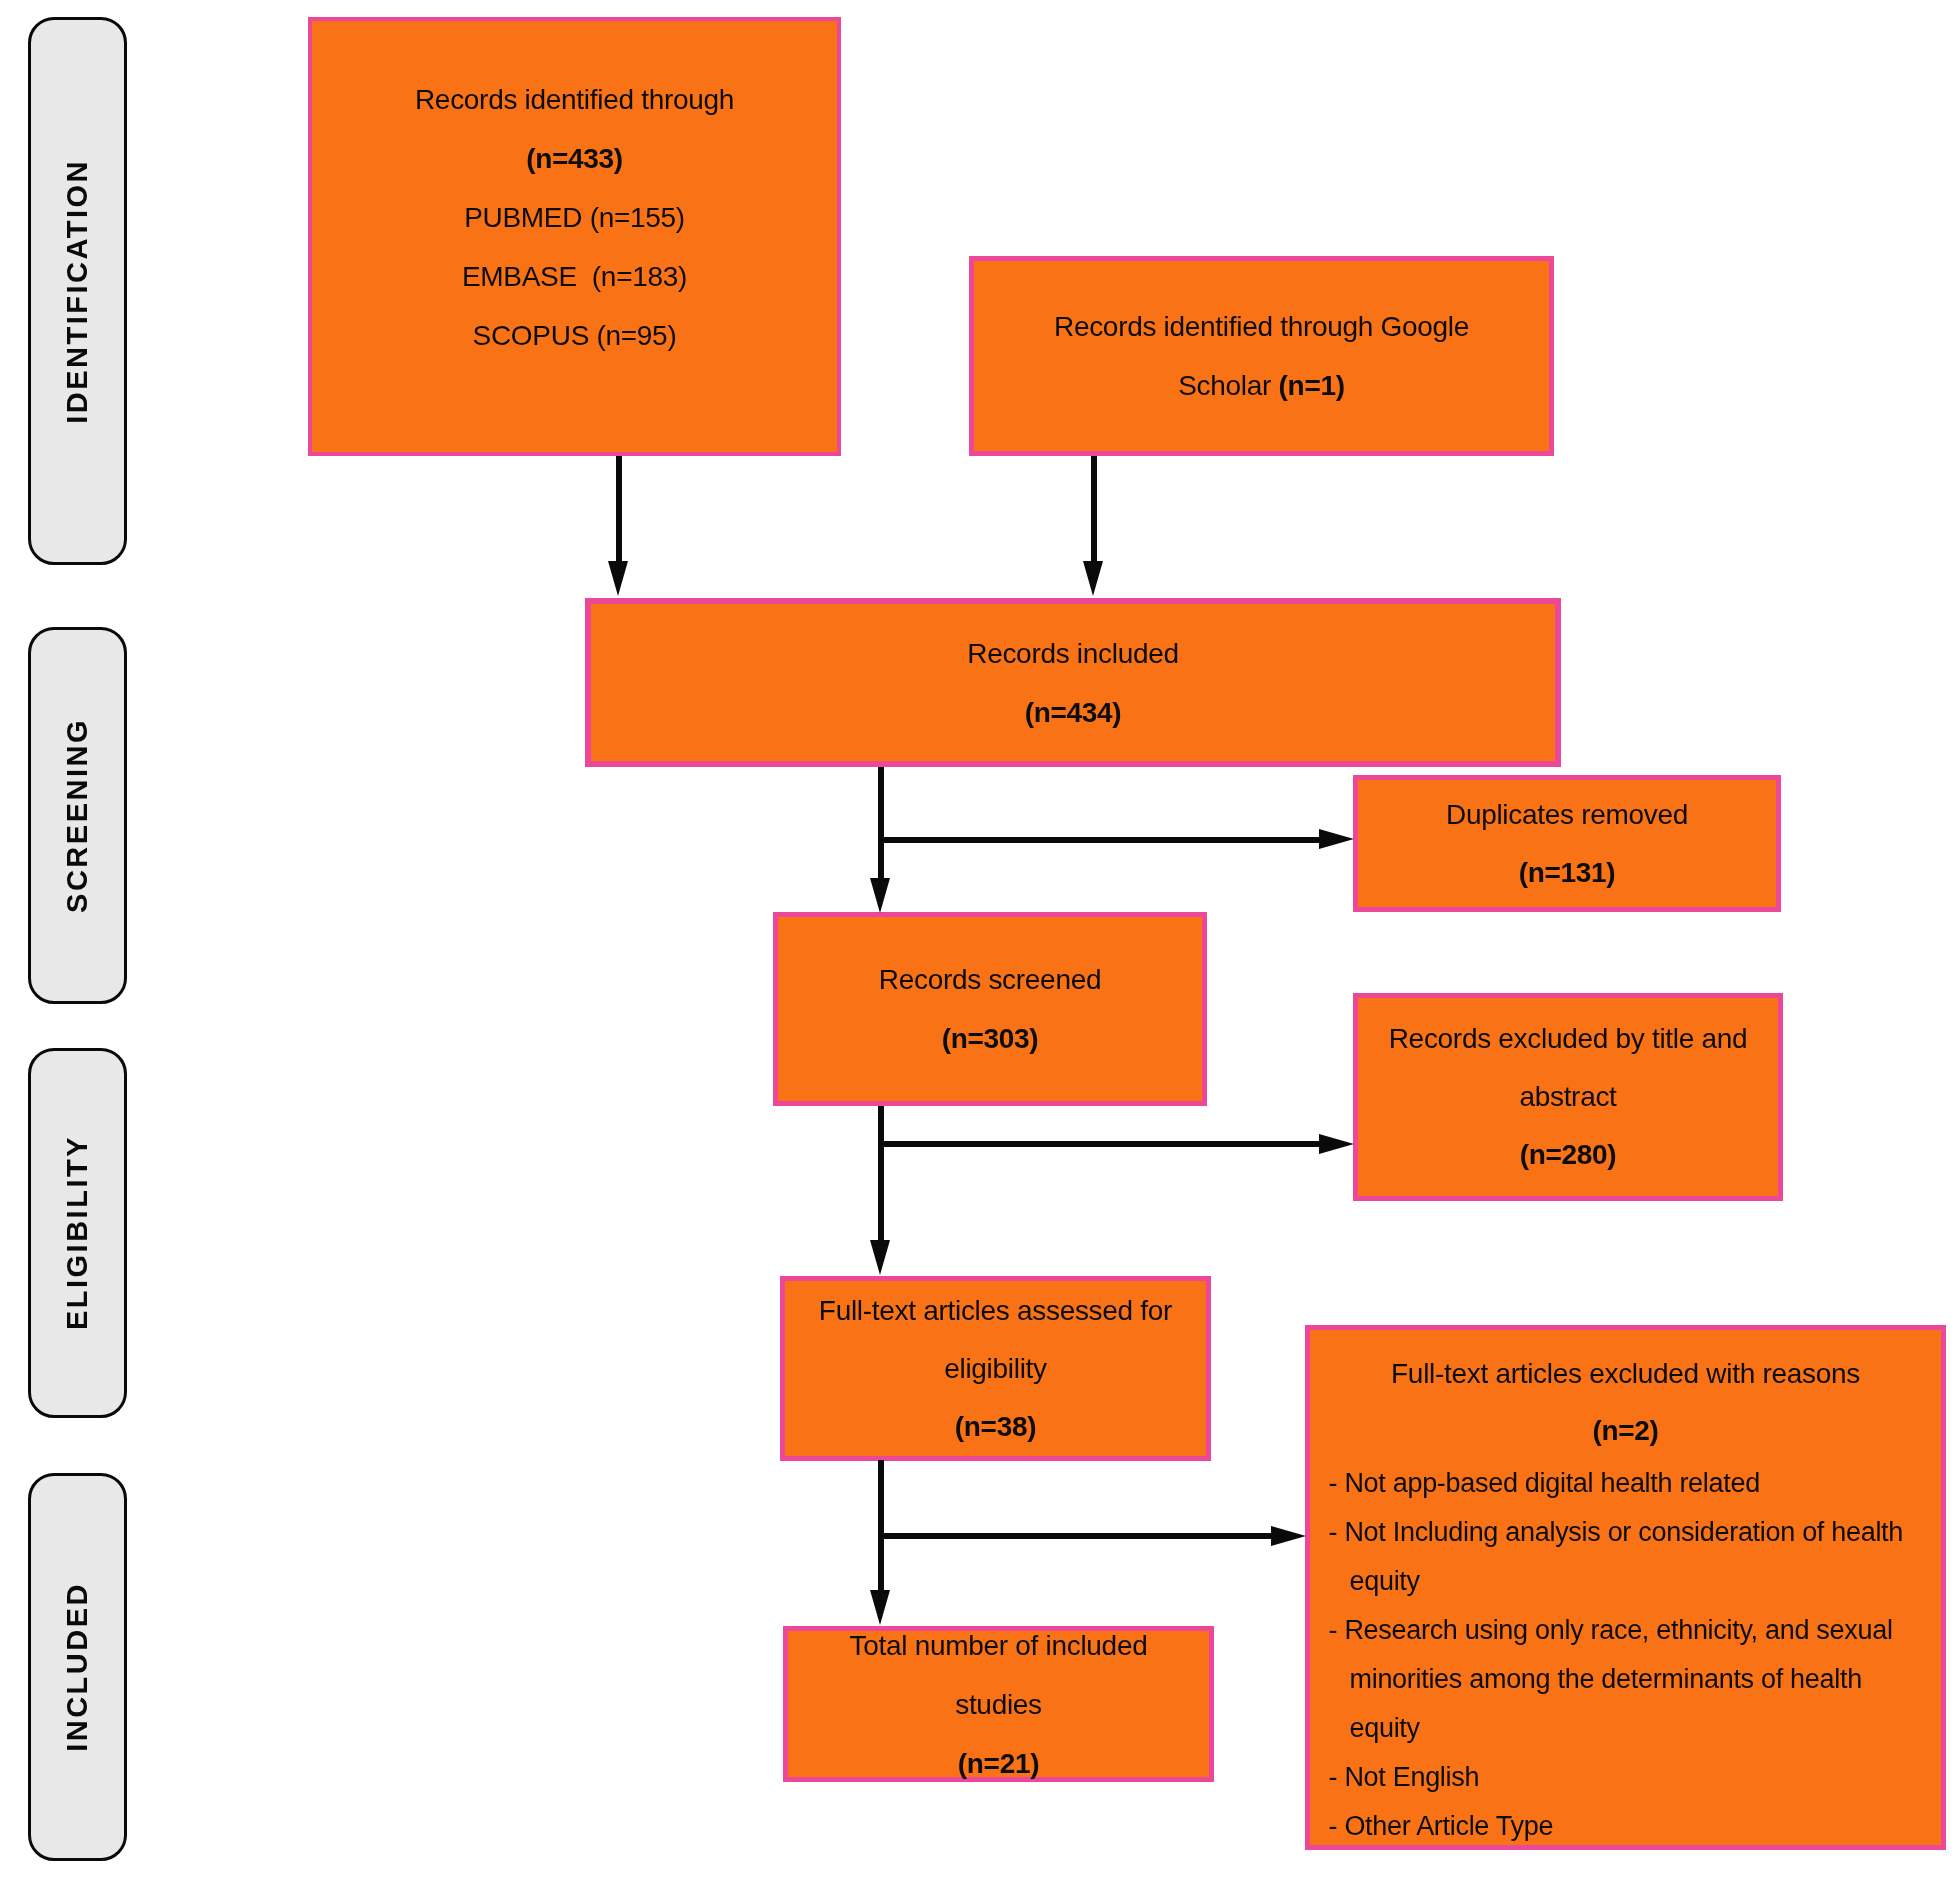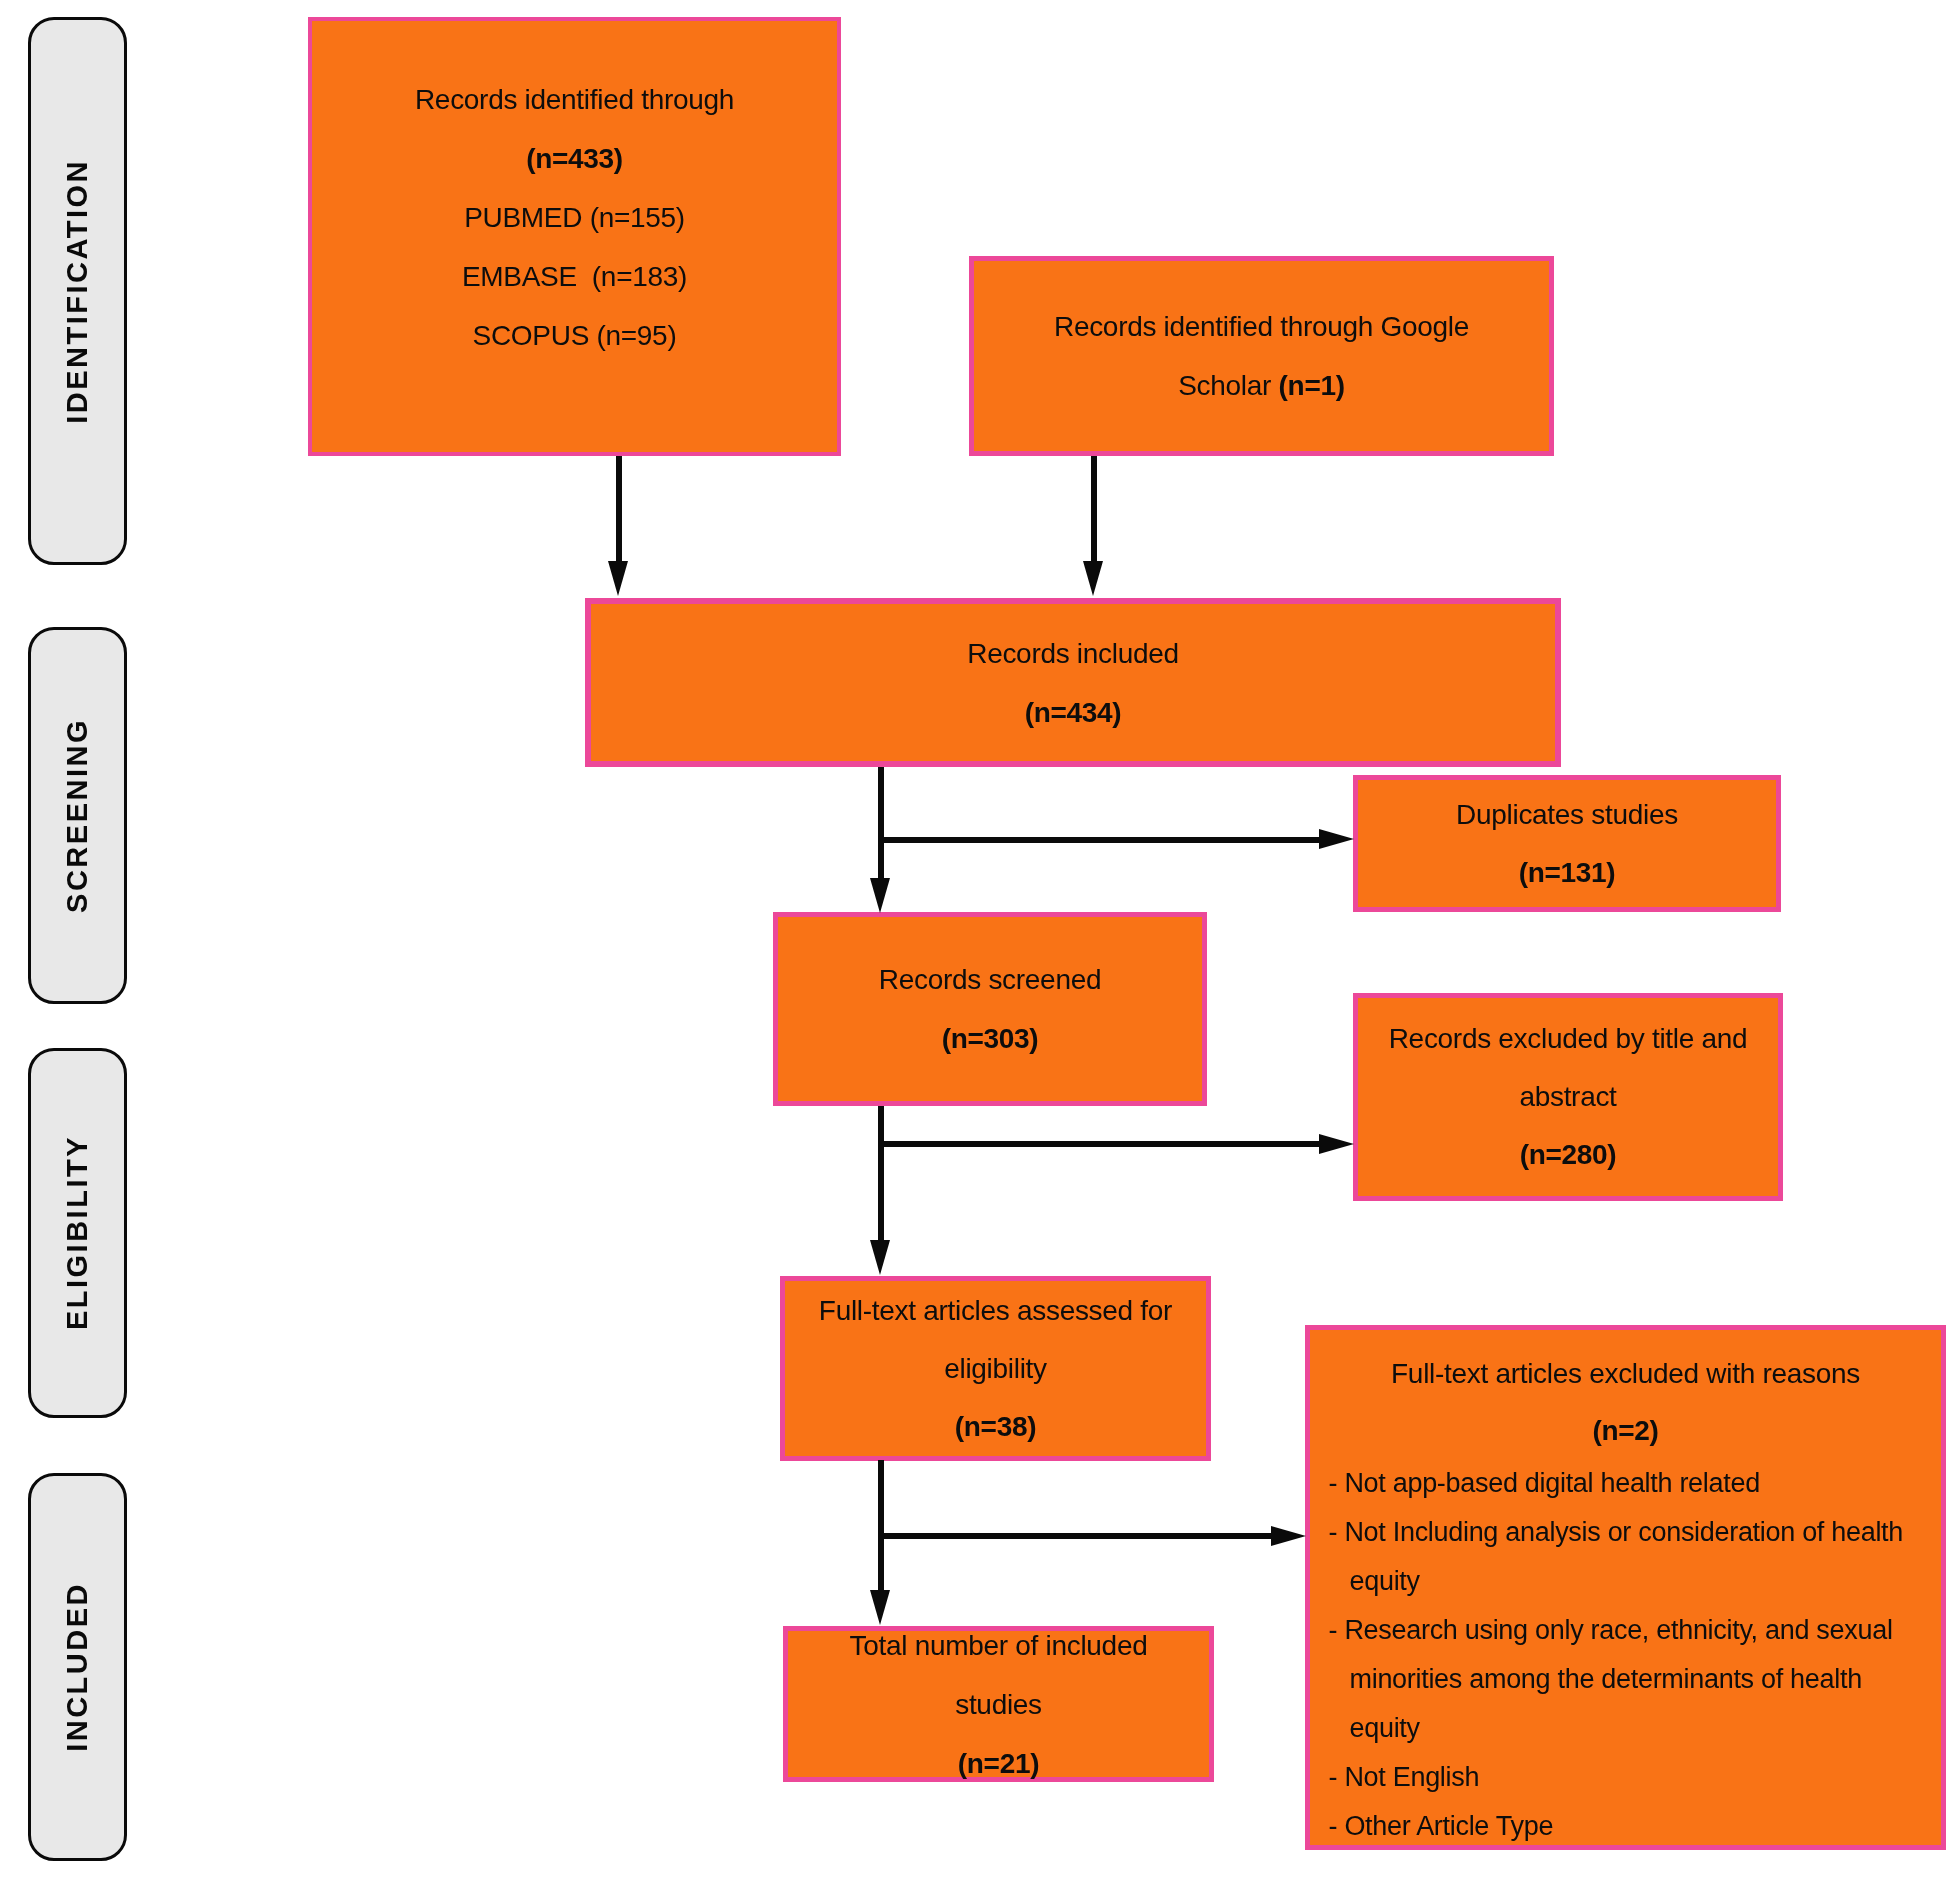--- a/index.html
+++ b/index.html
@@ -124,21 +124,21 @@
   <div class="fbox box-google">
     <div class="line"><span>Records identified through Google Scholar</span> <span class="n">(n=1)</span></div>
   </div>
 
   <div class="fbox box-included-records">
     <div class="line">Records included</div>
     <div class="line n">(n=434)</div>
   </div>
 
   <div class="fbox box-duplicates">
-    <div class="line">Duplicates studies</div>
+    <div class="line">Duplicates removed</div>
     <div class="line n">(n=131)</div>
   </div>
 
   <div class="fbox box-screened">
     <div class="line">Records screened</div>
     <div class="line n">(n=303)</div>
   </div>
 
   <div class="fbox box-excluded-title">
     <div class="line">Records excluded by title and abstract</div>

